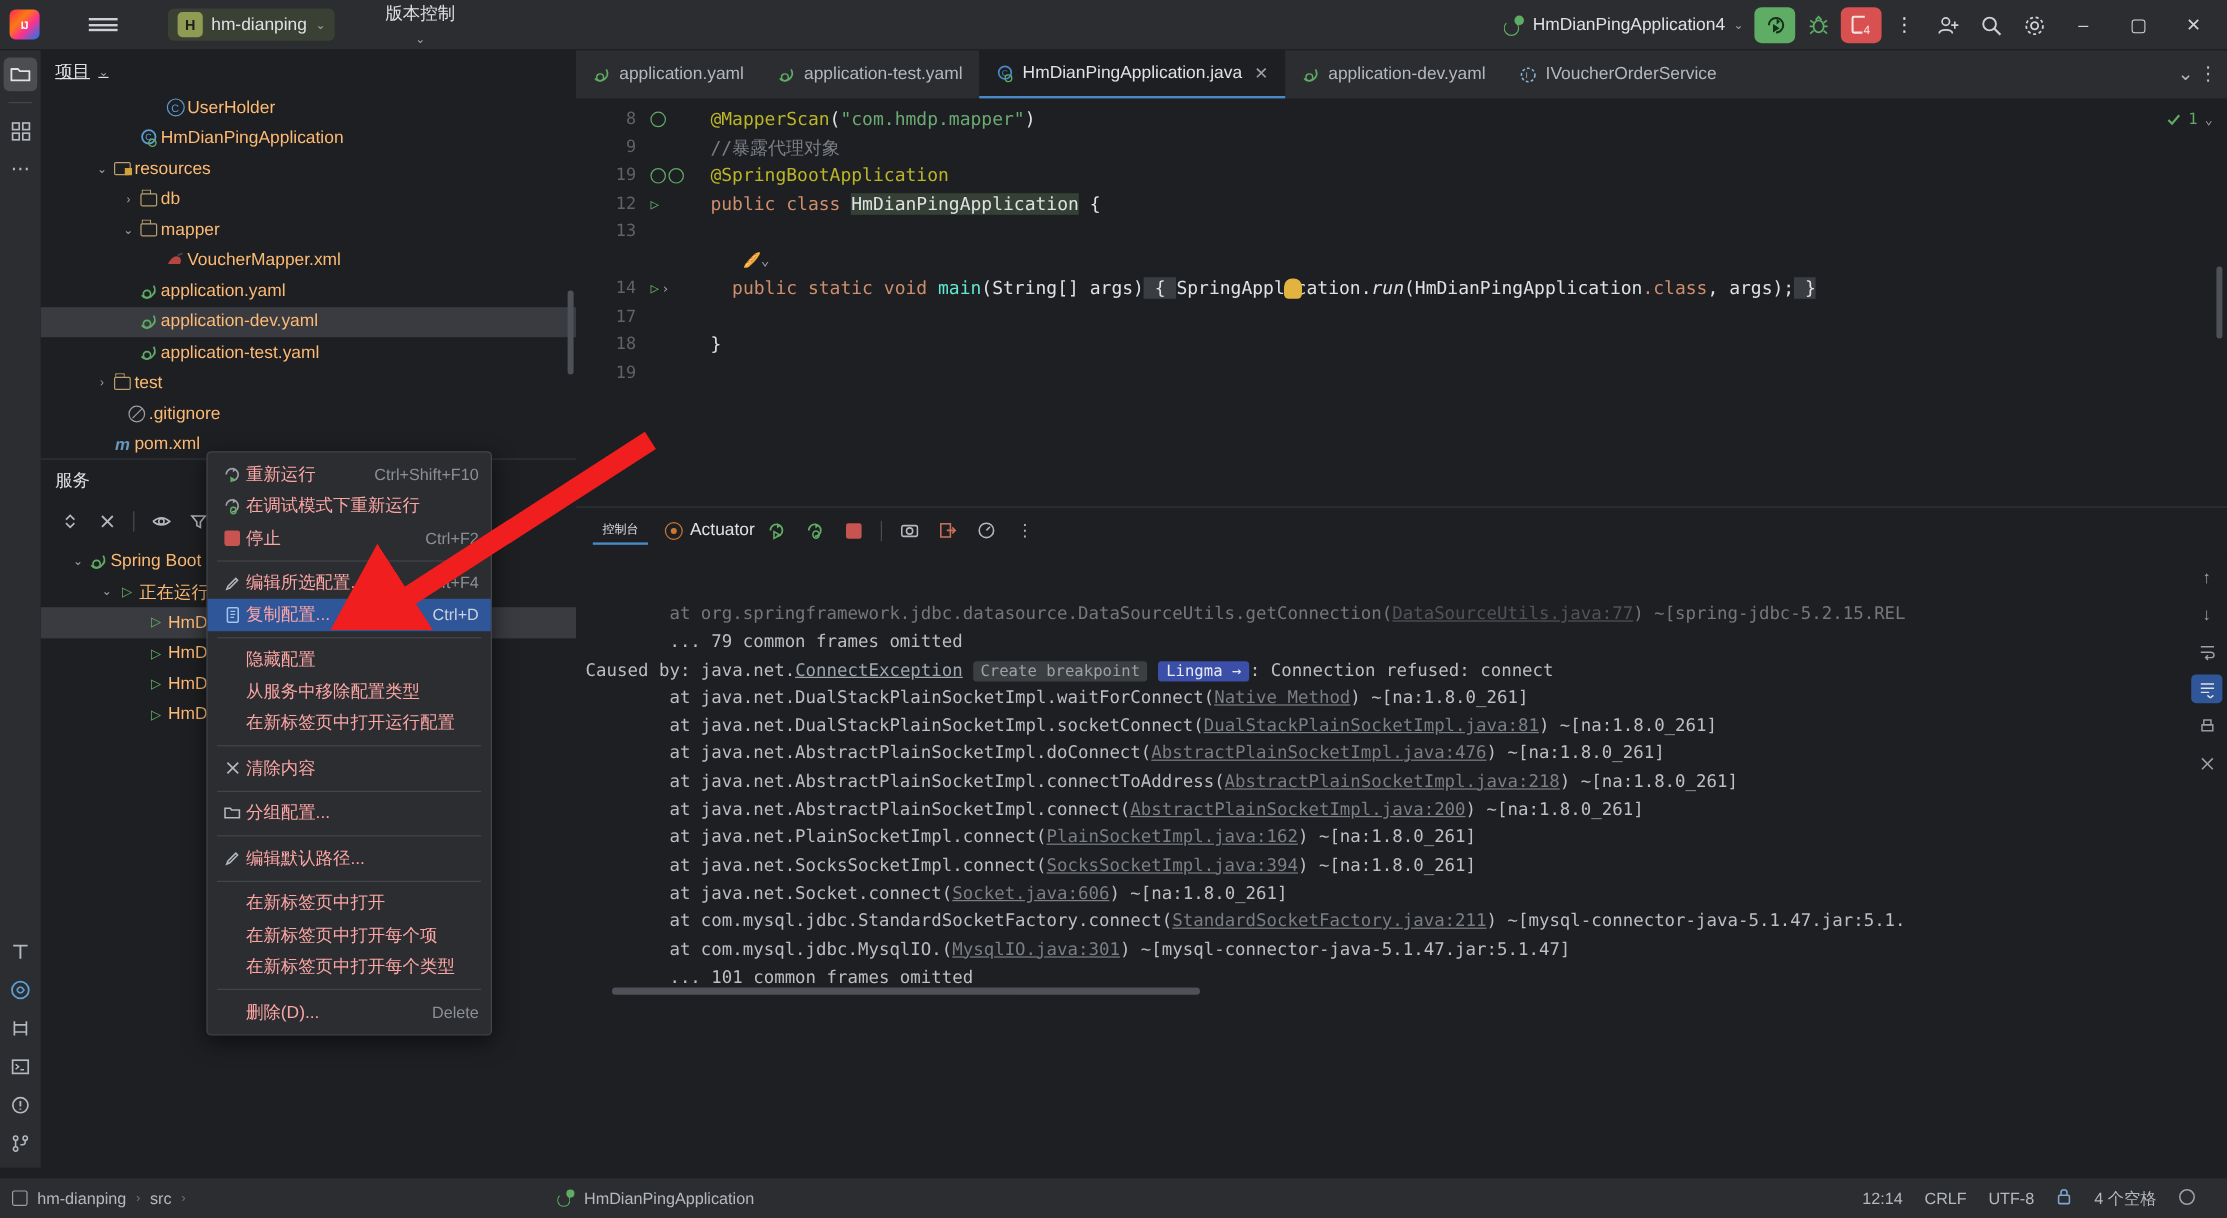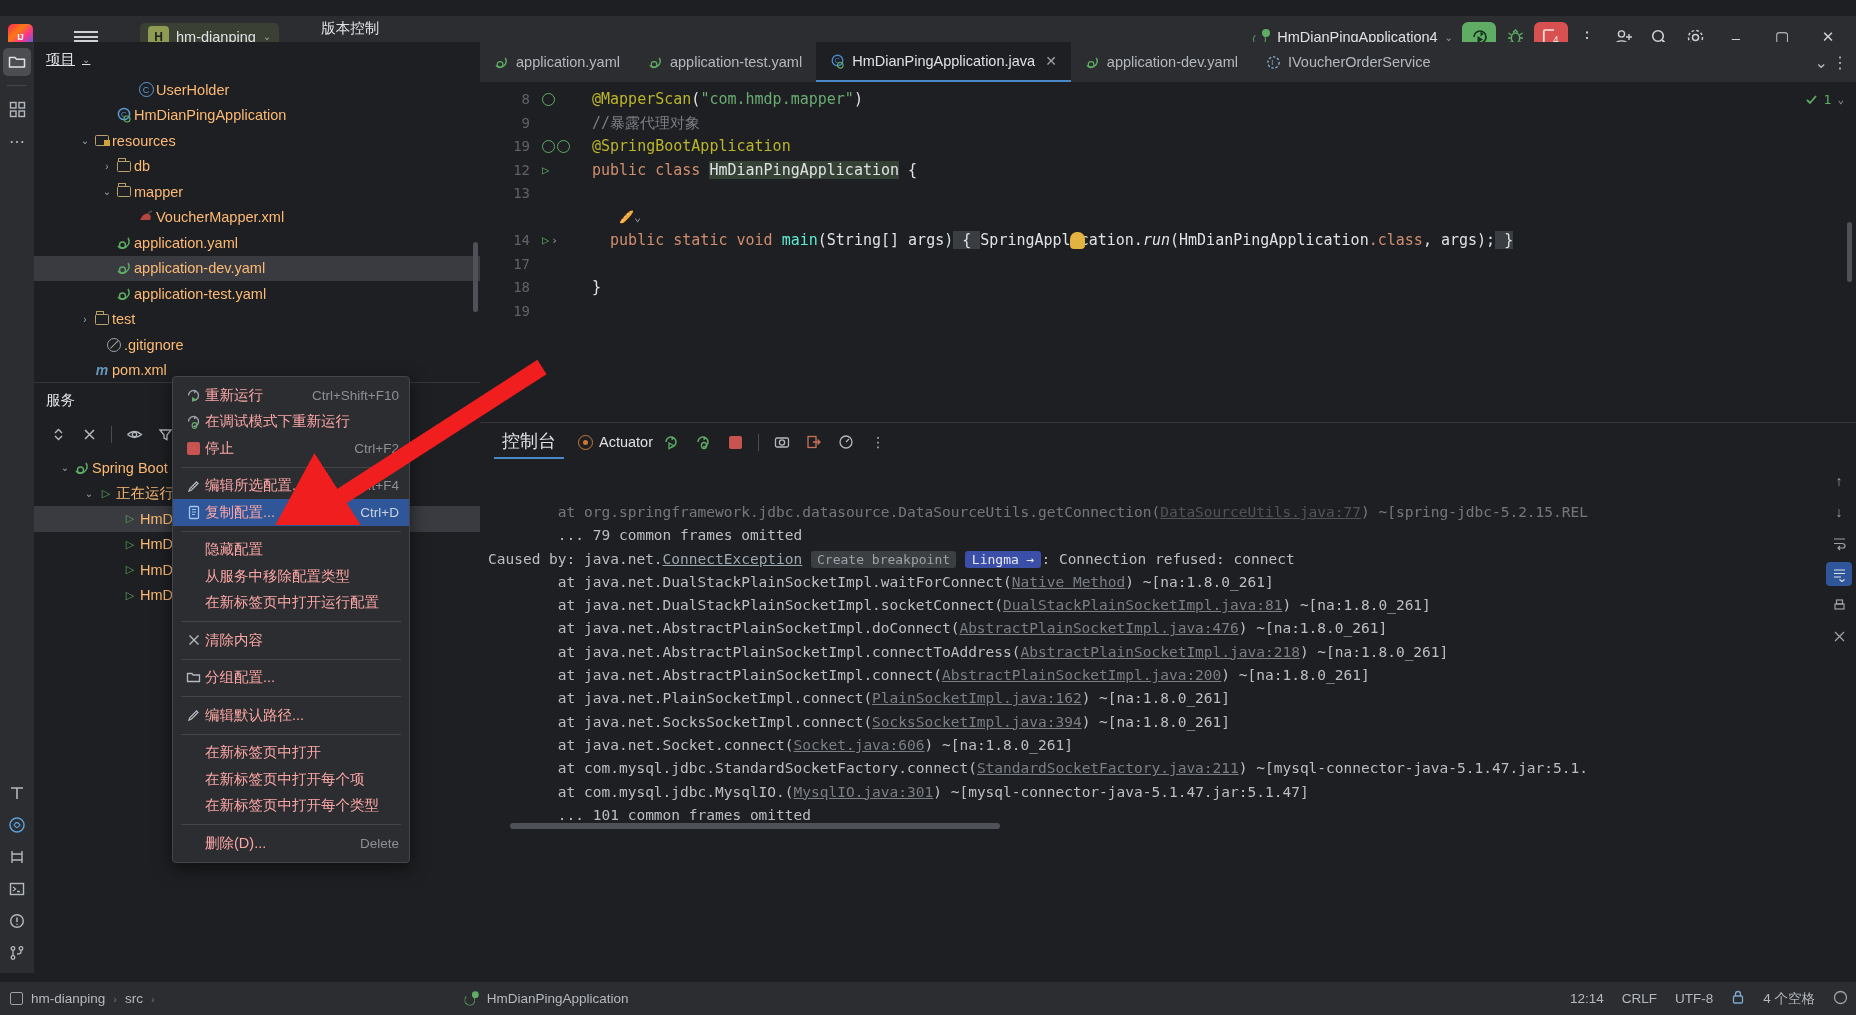--- a/index.html
+++ b/index.html
@@ -7,21 +7,21 @@
     width: 1856px; height: 1015px;
     background: #1e1f22;
     font-family: "Liberation Sans", sans-serif;
     color: #dfe1e5;
     overflow: hidden;
   }
   .app { position: relative; width: 1856px; height: 1015px; }
 
   
   .titlebar {
-    position: absolute; top: 16px; left: 0; width: 1856px; height: 42px;
+    position: absolute; top: 0; left: 0; width: 1856px; height: 42px;
     background: #2b2d30; display: flex; align-items: center;
     border-bottom: 1px solid #1e1f22;
     gap: 24px;
   }
   .tb-logo {
     width: 40px; height: 42px; display: flex; align-items: center; justify-content: center;
   }
   .logo-sq {
     width: 25px; height: 25px; border-radius: 5px;
     background: linear-gradient(135deg,#fe2857 0%,#f97a12 35%,#ff318c 60%,#087cfa 100%);
@@ -140,21 +140,21 @@
   .gr-play { color:#5fad65; font-size:12px; }
   .gr-circ { width:13px;height:13px;border-radius:50%;border:1.6px solid #5fad65; position:relative;}
   .bulb { position:absolute; left:590px; top:150px; width:15px;height:17px;border-radius:7px 7px 4px 4px;background:#e3b341; z-index:5;}
   .ed-scroll-v { position:absolute; right:4px; top:140px; width:5px; height:60px; background:#4e5157; border-radius:3px;}
   .ed-insp { position:absolute; right:12px; top:6px; display:flex; align-items:center; gap:6px; font-size:13px; color:#5fad65;}
   .ed-insp-chev { color:#9da0a8; font-size:11px;}
 
   
   .console { position:absolute; left:480px; top:422px; width:1376px; height:409px; background:#1e1f22; border-top:1px solid #34363a;}
   .con-toolbar { height:38px; display:flex; align-items:center; gap:4px; padding-left:14px; color:#b4b8bf;}
-  .con-tab { font-size:18px; color:#dfe1e5; padding:4px 8px; border-bottom:2px solid #4a88c7;}
+  .con-tab { font-size:10px; color:#dfe1e5; padding:4px 8px; border-bottom:2px solid #4a88c7;}
   .con-act { display:flex; align-items:center; gap:6px; font-size:14.5px; color:#dfe1e5; margin-left:10px;}
   .act-ico { width:15px;height:15px;border-radius:50%;border:1.6px solid #cc7832; position:relative;}
   .act-ico::after{content:'';position:absolute;left:4px;top:4px;width:5px;height:5px;border-radius:50%;background:#cc7832;}
   .con-btn { width:28px;height:26px;display:flex;align-items:center;justify-content:center;border-radius:4px;font-size:14px;}
   .con-body {
     position:relative; font-family:"DejaVu Sans Mono","Liberation Mono",monospace;
     font-size:14.5px; line-height:23.3px; padding:4px 0 0 8px; overflow:hidden; height:352px;margin-top:36px;
   }
   .cb-line { white-space:pre; height:23.3px; color:#bcbec4; }
   .lnk { color:#7a7e85; text-decoration:underline; }
@@ -167,21 +167,21 @@
   .con-rail-btn.on{background:#2f5699;color:#dfe1e5;}
 
   
   .statusbar {
     position:absolute; left:0; bottom:0; width:1856px; height:33px; background:#2b2d30;
     display:flex; align-items:center; font-size:13.5px; color:#b4b8bf;
   }
   .sb-left { display:flex; align-items:center; gap:8px; padding-left:10px;}
   .sb-crumb { display:flex; align-items:center; gap:7px;}
   .sb-sep { color:#6f7277; font-size:11px;}
-  .sb-right { position:absolute; right:8px; display:flex; align-items:center; gap:18px;}
+  .sb-right { position:absolute; right:26px; display:flex; align-items:center; gap:18px;}
   .sq-ico { width:13px;height:13px;border:1.4px solid #9aa0a6; border-radius:2px;}
 </style>
 </head>
 <body>
 
 <div class="app">
 
   <div class="titlebar">
     <div class="tb-logo">
       <div class="logo-sq">IJ</div>

